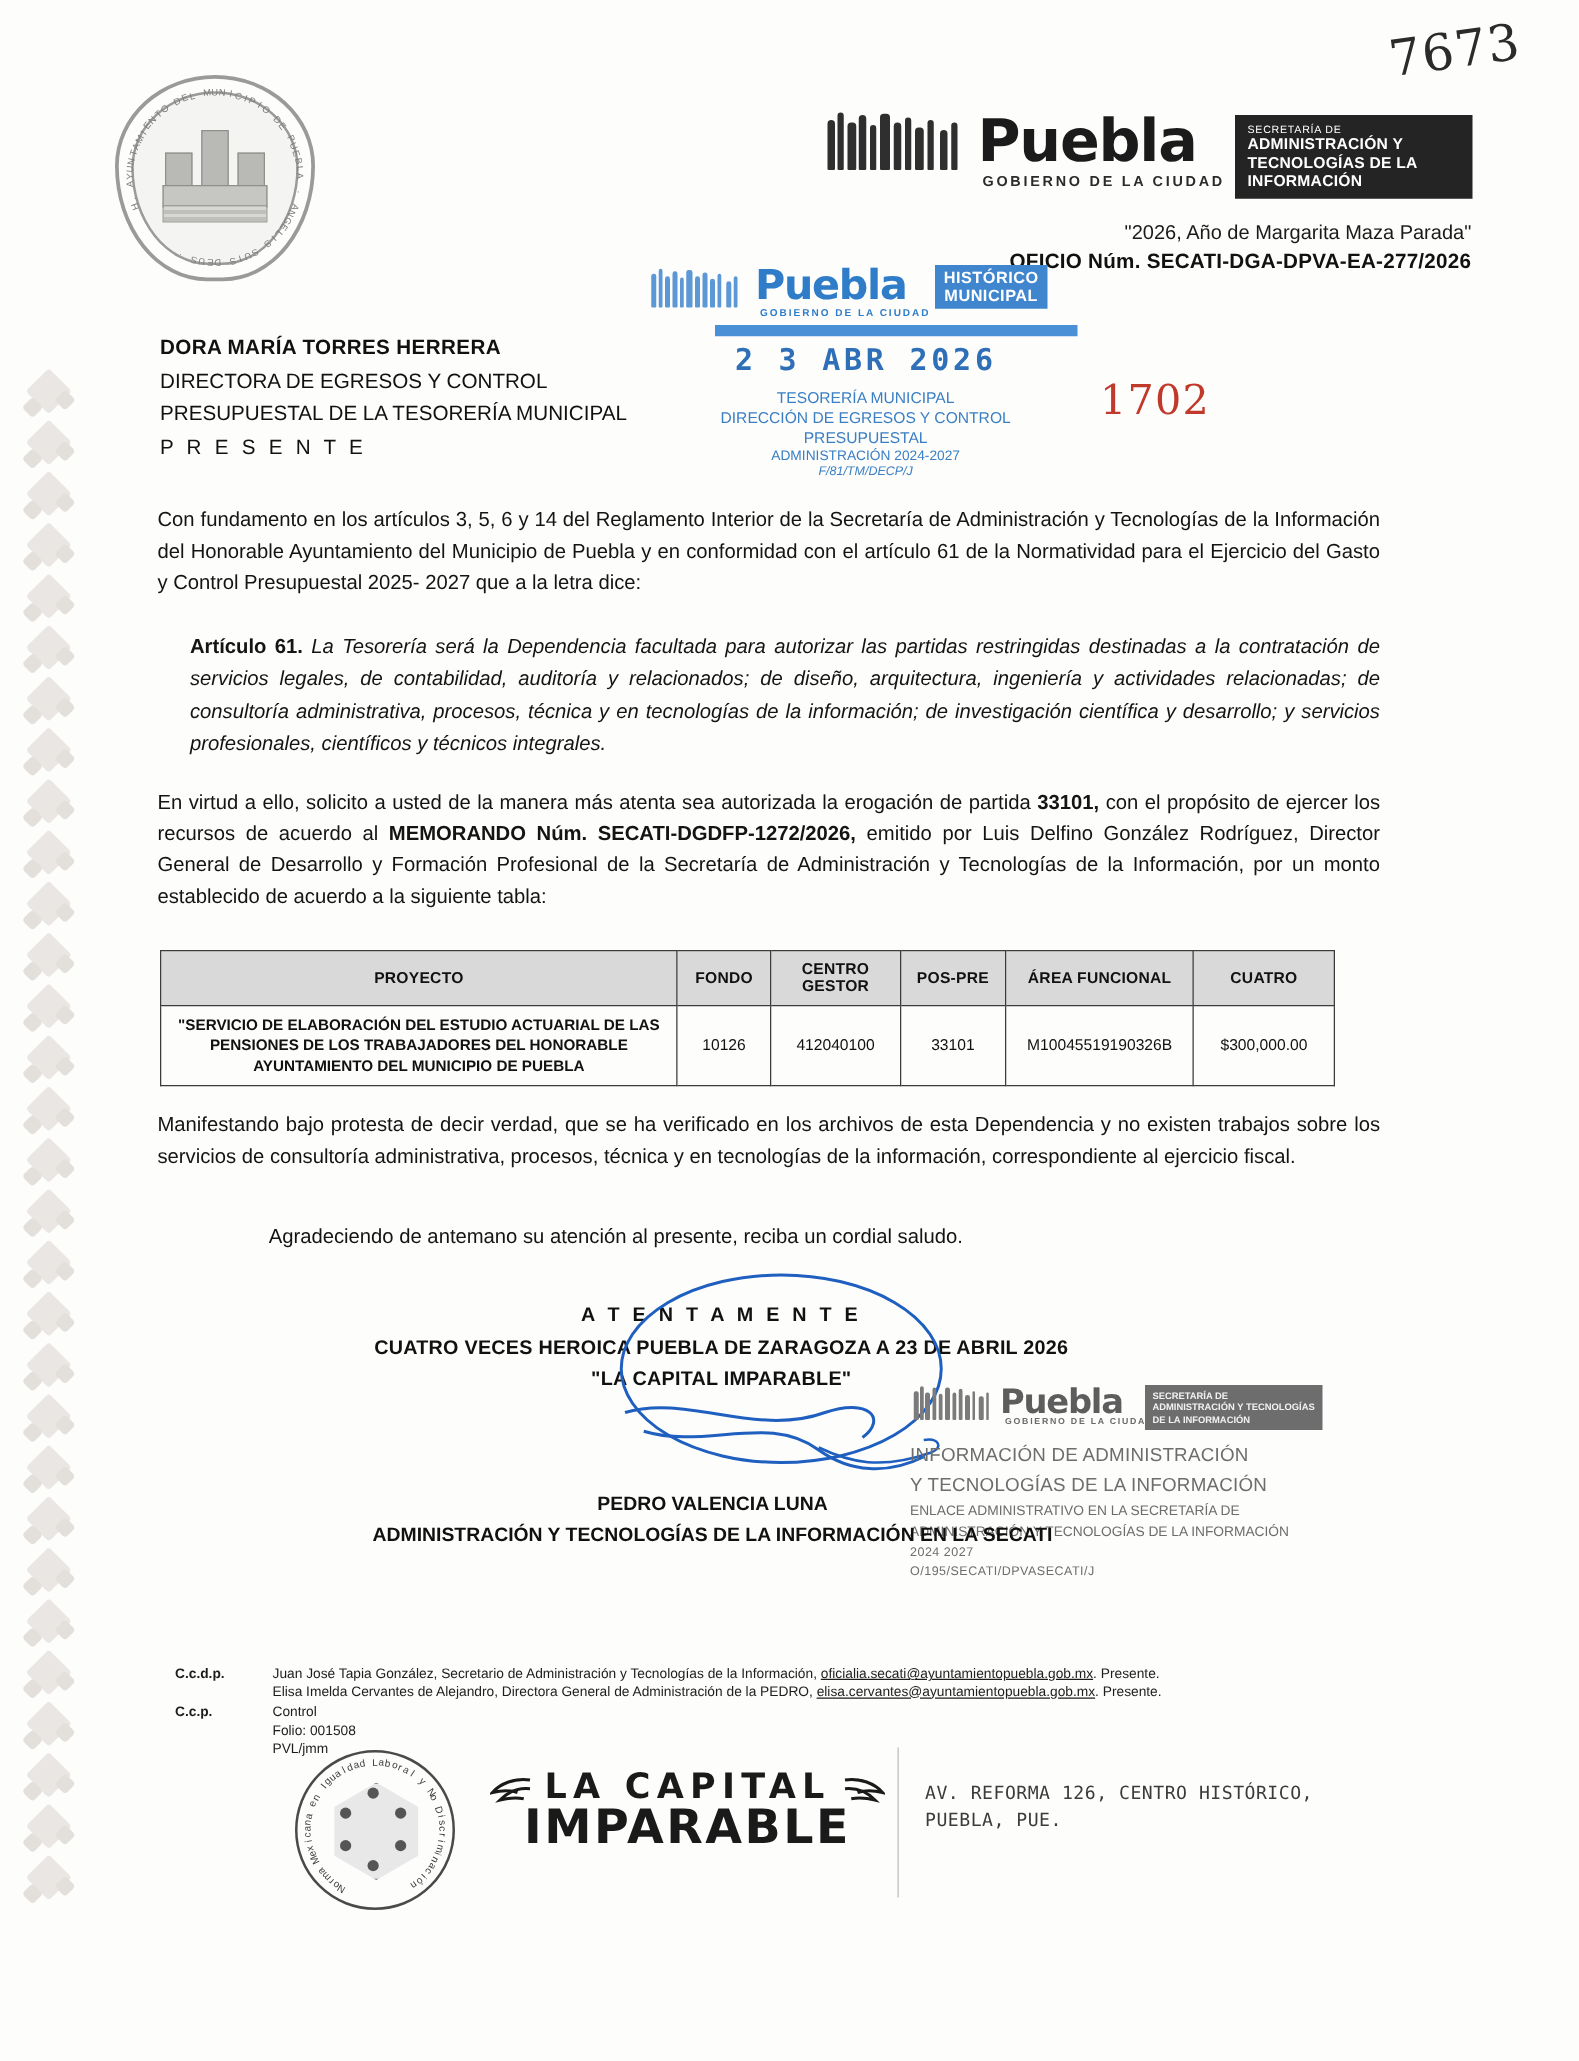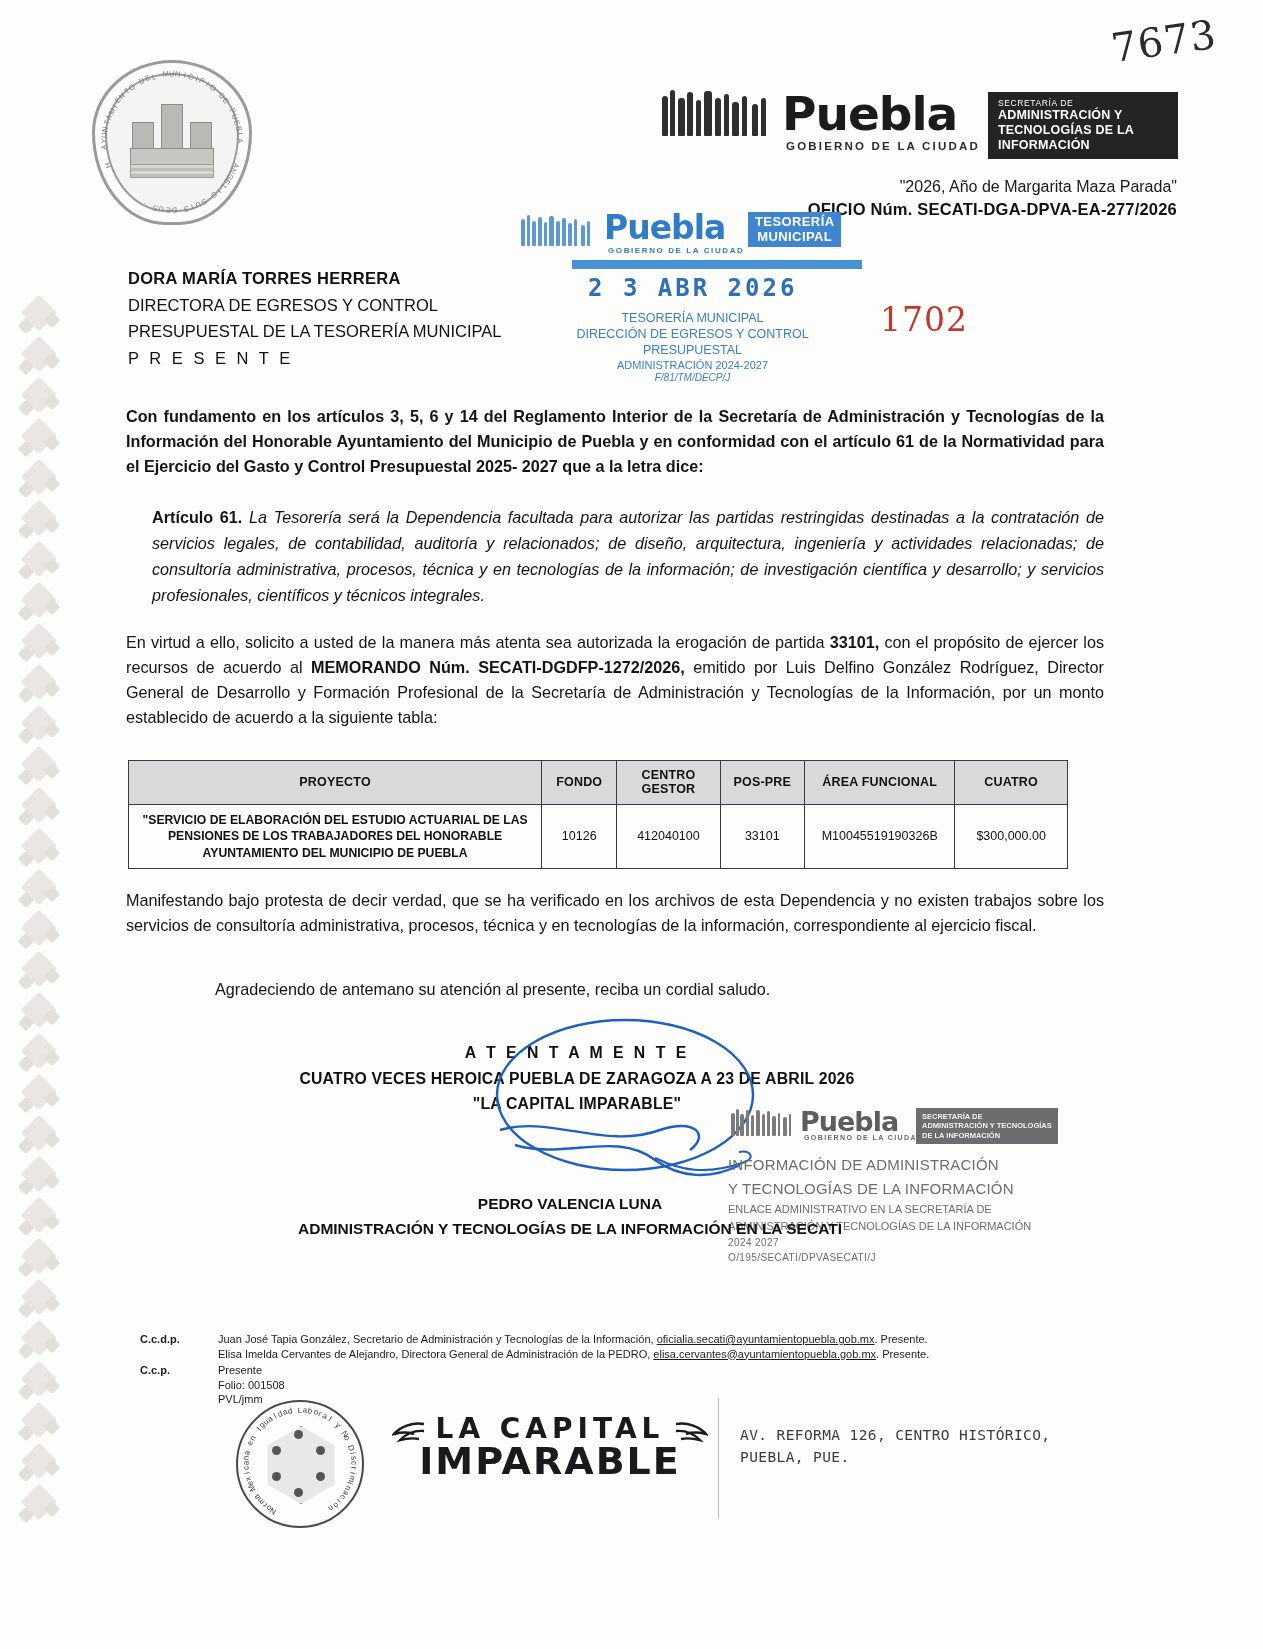--- a/index.html
+++ b/index.html
@@ -299,21 +299,21 @@
   
   .body-block {
     position: absolute;
     left: 126px;
     width: 978px;
     font-size: 16.2px;
     line-height: 1.55;
     text-align: justify;
     color: #141414;
   }
-  #p1 { top: 404px; font-weight: bold; }
+  #p1 { top: 404px; }
   #p-art {
     top: 505px;
     left: 152px;
     width: 952px;
     font-style: italic;
     line-height: 1.6;
   }
   #p-art b { font-style: normal; font-weight: bold; }
   #p2 { top: 630px; }
   #p3 { top: 888px; }
@@ -755,21 +755,21 @@
           <i style="left:36.300000000000004px;top:6.6000000000000005px;width:3.96px;height:25.080000000000002px;background:#3f86cf;border-radius:1.98px 1.98px 1px 1px"></i>
           <i style="left:42.24px;top:3.96px;width:3.3000000000000003px;height:27.720000000000002px;background:#3f86cf;border-radius:1.98px 1.98px 1px 1px"></i>
           <i style="left:47.52px;top:9.24px;width:4.62px;height:22.44px;background:#3f86cf;border-radius:1.98px 1.98px 1px 1px"></i>
           <i style="left:54.120000000000005px;top:5.28px;width:3.3000000000000003px;height:26.400000000000002px;background:#3f86cf;border-radius:1.98px 1.98px 1px 1px"></i>
           <i style="left:60.720000000000006px;top:10.56px;width:3.96px;height:21.12px;background:#3f86cf;border-radius:1.98px 1.98px 1px 1px"></i>
           <i style="left:66.66px;top:6.6000000000000005px;width:3.3000000000000003px;height:25.080000000000002px;background:#3f86cf;border-radius:1.98px 1.98px 1px 1px"></i>
         </div>
       <div class="sword">Puebla</div>
       <div class="ssub">GOBIERNO DE LA CIUDAD</div>
       <div class="tesbox">
-        <div>TESORERÍA</div>
+        <div>HISTÓRICO</div>
         <div>MUNICIPAL</div>
       </div>
     </div>
     <div class="underline"></div>
     <div class="stamp-date">2 3 ABR 2026</div>
     <div class="stamp-lines">
       <div>TESORERÍA MUNICIPAL</div>
       <div>DIRECCIÓN DE EGRESOS Y CONTROL</div>
       <div>PRESUPUESTAL</div>
       <div class="small">ADMINISTRACIÓN 2024-2027</div>
@@ -881,21 +881,21 @@
     </div>
     <div class="row">
       <div class="lbl"></div>
       <div>
         <span>Elisa Imelda Cervantes de Alejandro, Directora General de Administración de la PEDRO, </span><span class="mail">elisa.cervantes@ayuntamientopuebla.gob.mx</span><span>. Presente.</span>
       </div>
     </div>
     <div class="row" style="margin-top:2px">
       <div class="lbl">C.c.p.</div>
       <div>
-        <div>Presente</div>
+        <div>Control</div>
         <div>Folio: 001508</div>
         <div>PVL/jmm</div>
       </div>
     </div>
   </div>
 
   <div class="norma-seal">
     <div class="ring"></div>
     <div class="hex"></div>
     <div class="dot" style="left:58px;top:30px"></div>

